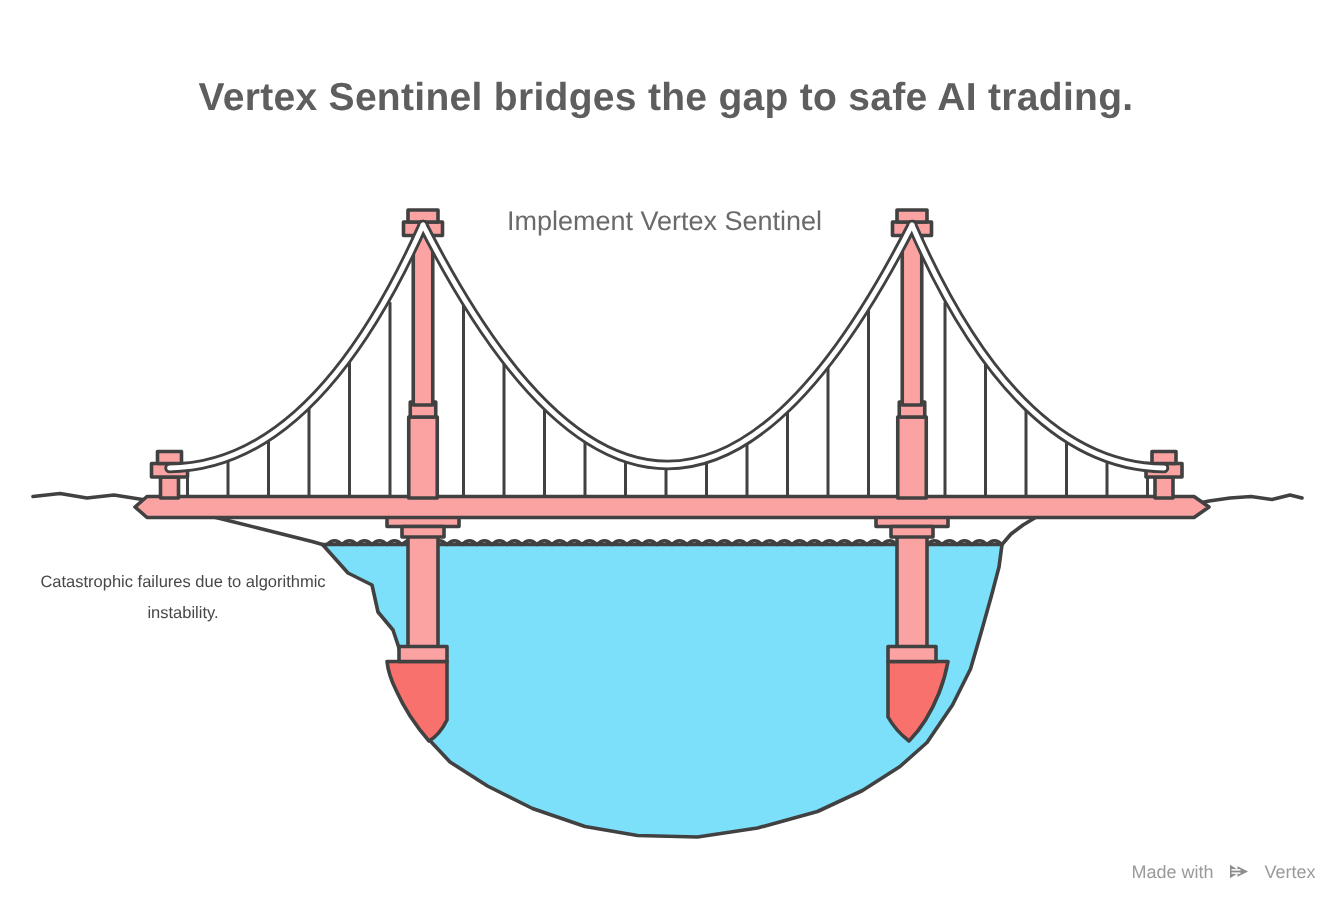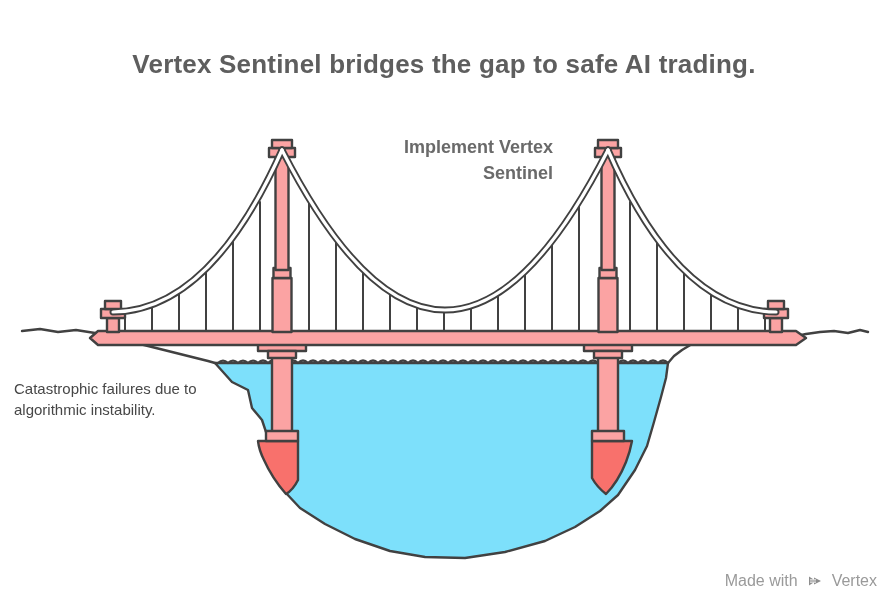--- a/index.html
+++ b/index.html
@@ -19,34 +19,33 @@
   body{font-family:"Liberation Sans",sans-serif;background:var(--background);}
   .canvas{position:relative;width:888px;height:604px;background:var(--background);}
   .title{
     position:absolute;top:49px;left:0;width:100%;
     text-align:center;font-size:26px;font-weight:bold;
     color:var(--title-text);letter-spacing:.2px;
   }
   .bridge-svg{position:absolute;left:0;top:0;width:888px;height:604px;}
   .center-label{
     position:absolute;top:134px;left:333px;width:220px;
-    text-align:right;font-size:18px;line-height:26px;
+    text-align:center;font-size:18px;line-height:26px;
     color:var(--center-label-text);
-    font-weight:bold;
   }
   .side-label{
-    position:absolute;font-size:15px;line-height:21px;
+    position:absolute;text-align:center;font-size:11px;line-height:21px;
     color:var(--side-label-text);
   }
   .side-label.left{top:378px;left:14px;width:216px;}
   .side-label.right{top:374px;left:662px;width:214px;}
   .footer-badge{
     position:absolute;right:11px;bottom:15px;height:16px;
     display:flex;align-items:center;gap:10px;
-    font-size:16px;color:var(--footer-text);cursor:pointer;
+    font-size:12px;color:var(--footer-text);cursor:pointer;
   }
   .footer-badge svg{display:block;}
 </style>
 </head>
 <body>
 
 <div class="canvas">
 
   <svg class="bridge-svg" viewBox="0 0 888 604" aria-hidden="true">
     <g fill="none" stroke="var(--outline)" stroke-width="2.4" stroke-linecap="round" stroke-linejoin="round">

